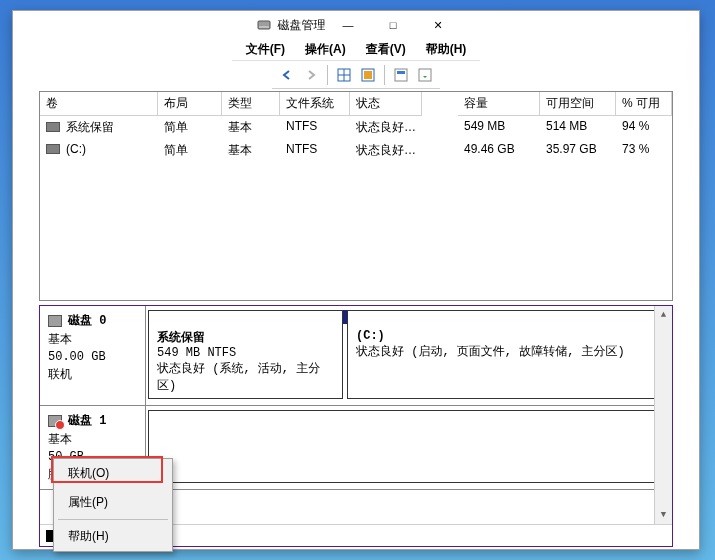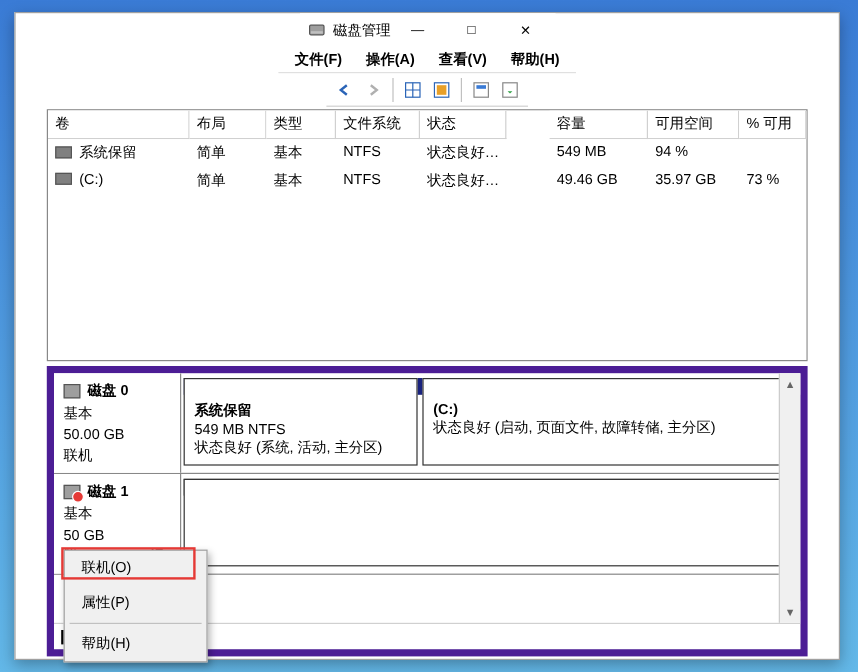--- a/index.html
+++ b/index.html
@@ -102,24 +102,25 @@
   .c-pct { width: 56px; }
   .vol-icon {
     display:inline-block; width:14px; height:10px;
     background:#808080; border:1px solid #555;
     margin-right:6px; vertical-align:middle;
     position:relative; top:-1px;
   }
   
   .disk-pane {
     flex:1;
-    border:6px solid #4c1d95;
+    border:1px solid #4c1d95;
     overflow:hidden;
     position:relative;
     background:#fff;
+    font-family:Liberation Mono, monospace;
   }
   .disk-row {
     display:flex;
     border-bottom: 1px solid #888;
     min-height: 84px;
   }
   .disk-label {
     width: 106px;
     padding: 6px 8px;
     border-right:1px solid #888;
@@ -280,20 +281,21 @@
         <div class="col c-pct">% 可用</div>
       </div>
       <div class="vol-body">
         <div class="vol-row">
           <div class="col c-vol"><span class="vol-icon"></span><span>系统保留</span></div>
           <div class="col c-layout">简单</div>
           <div class="col c-type">基本</div>
           <div class="col c-fs">NTFS</div>
           <div class="col c-status">状态良好 (…</div>
           <div class="col c-cap">549 MB</div>
+          <div class="col c-free">514 MB</div>
           <div class="col c-pct">94 %</div>
         </div>
         <div class="vol-row">
           <div class="col c-vol"><span class="vol-icon"></span><span>(C:)</span></div>
           <div class="col c-layout">简单</div>
           <div class="col c-type">基本</div>
           <div class="col c-fs">NTFS</div>
           <div class="col c-status">状态良好 (…</div>
           <div class="col c-cap">49.46 GB</div>
           <div class="col c-free">35.97 GB</div>

